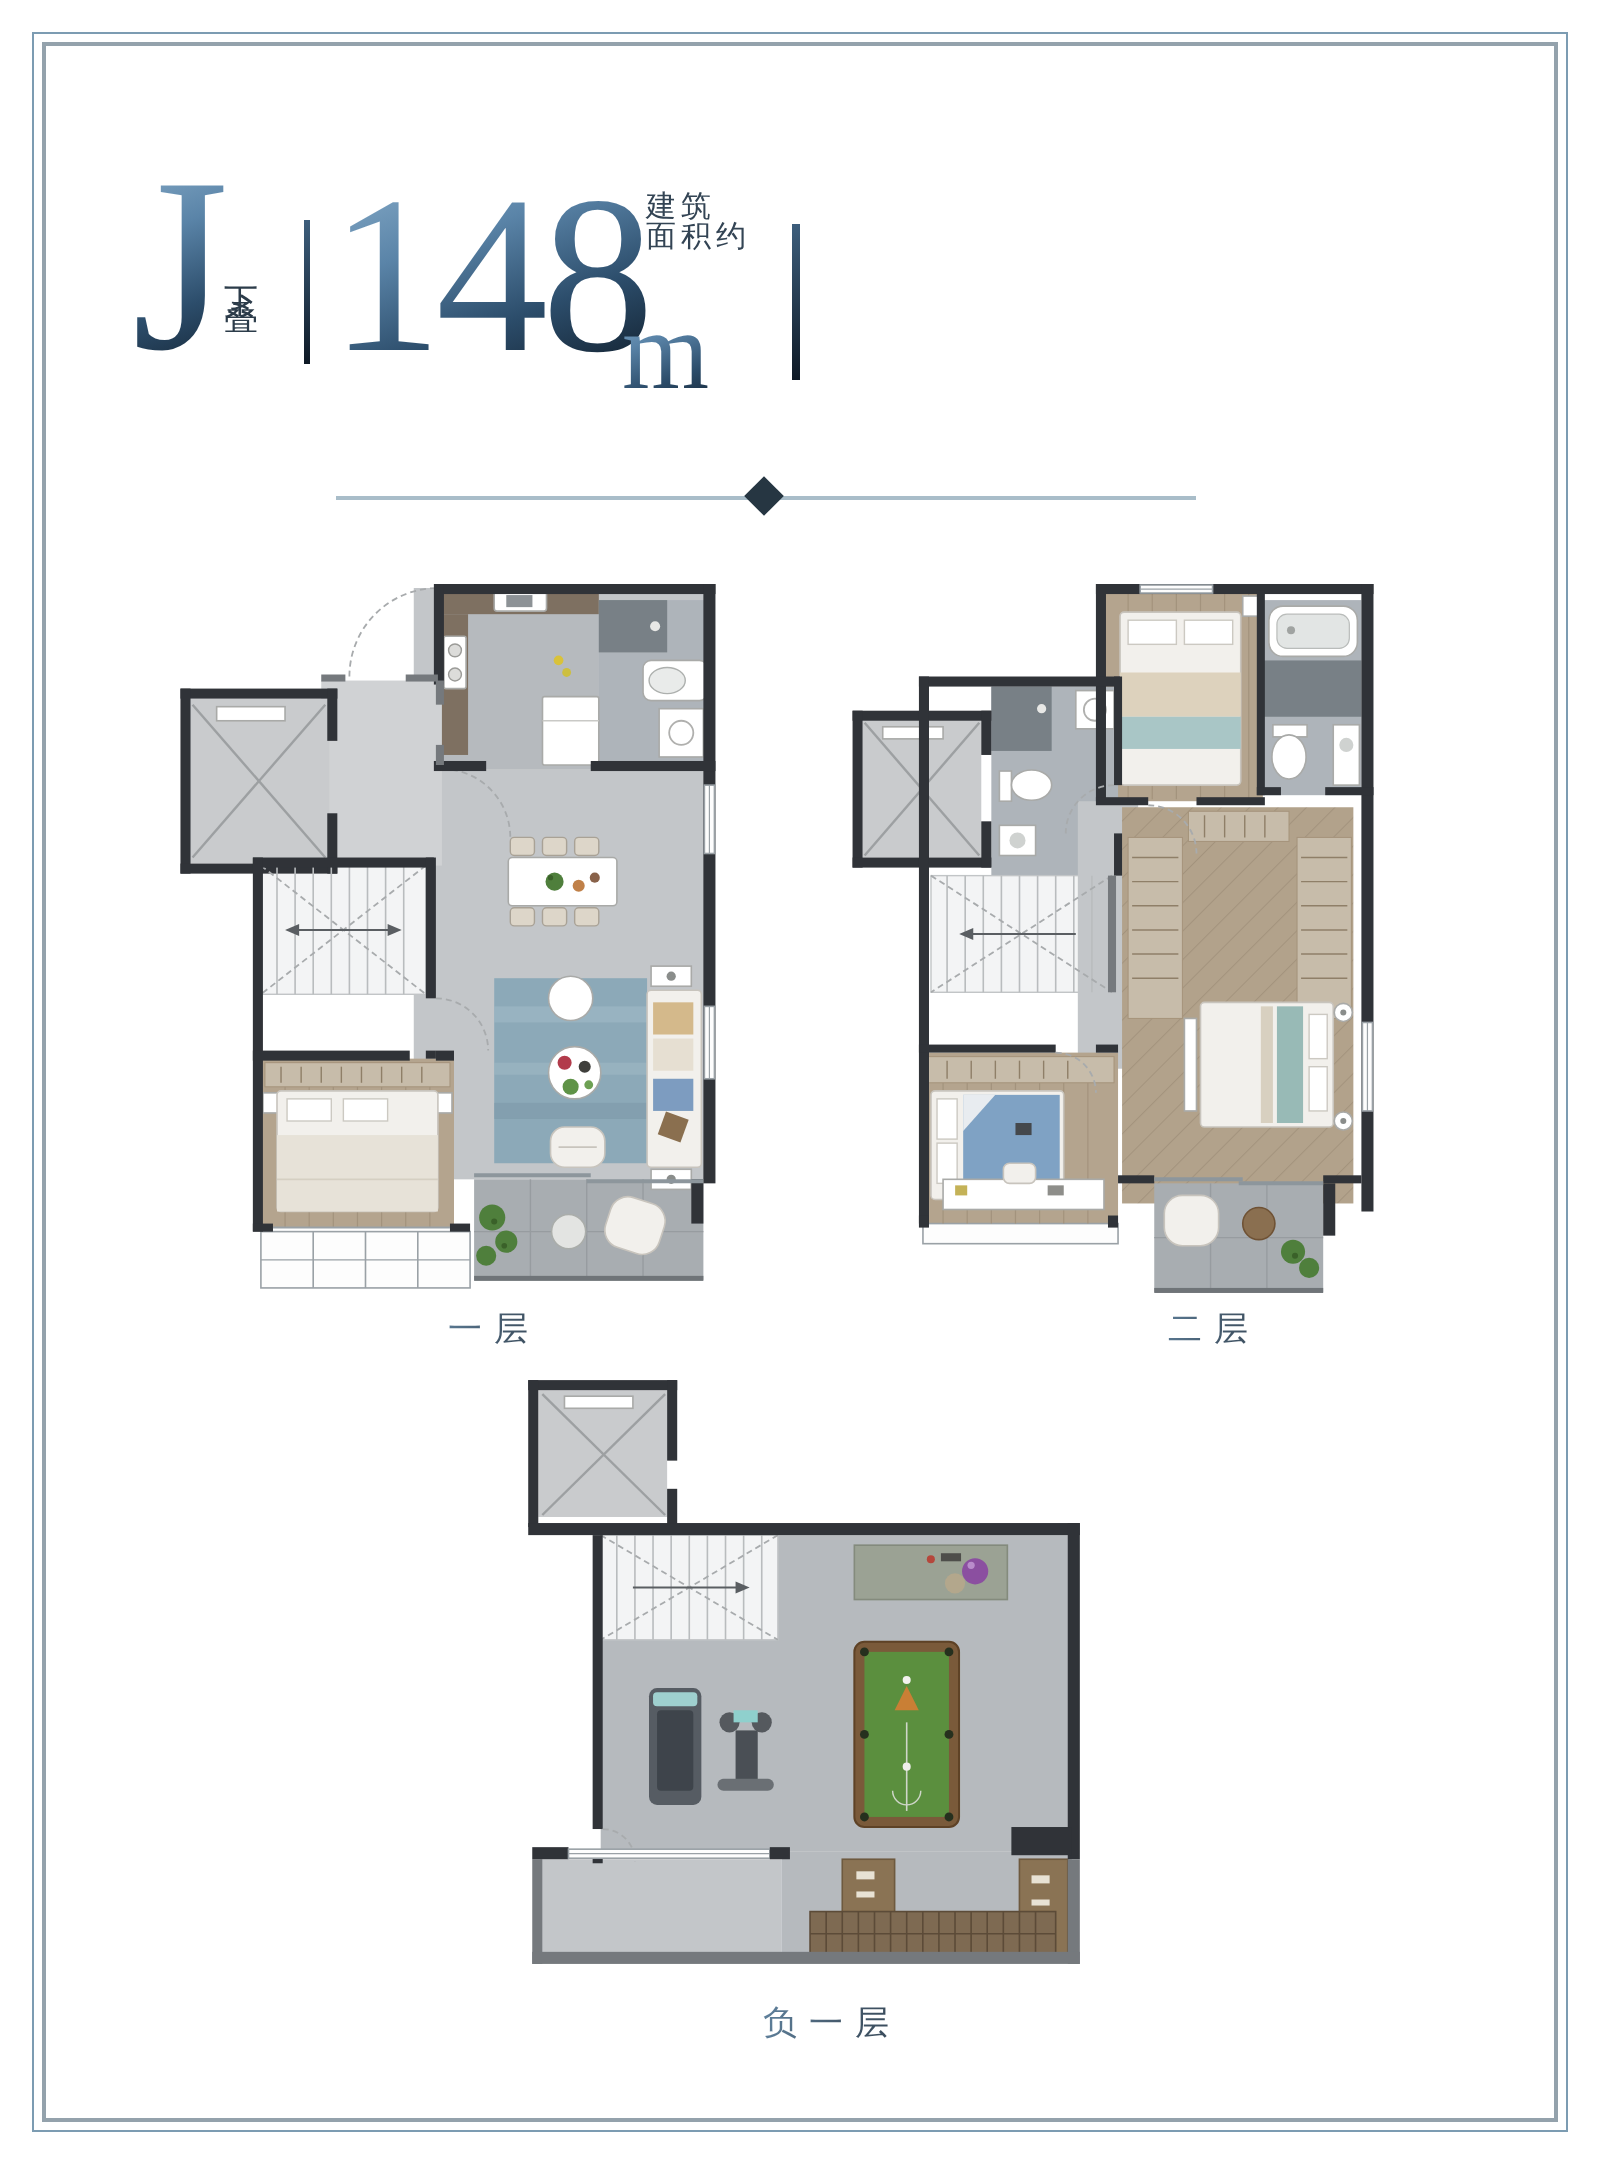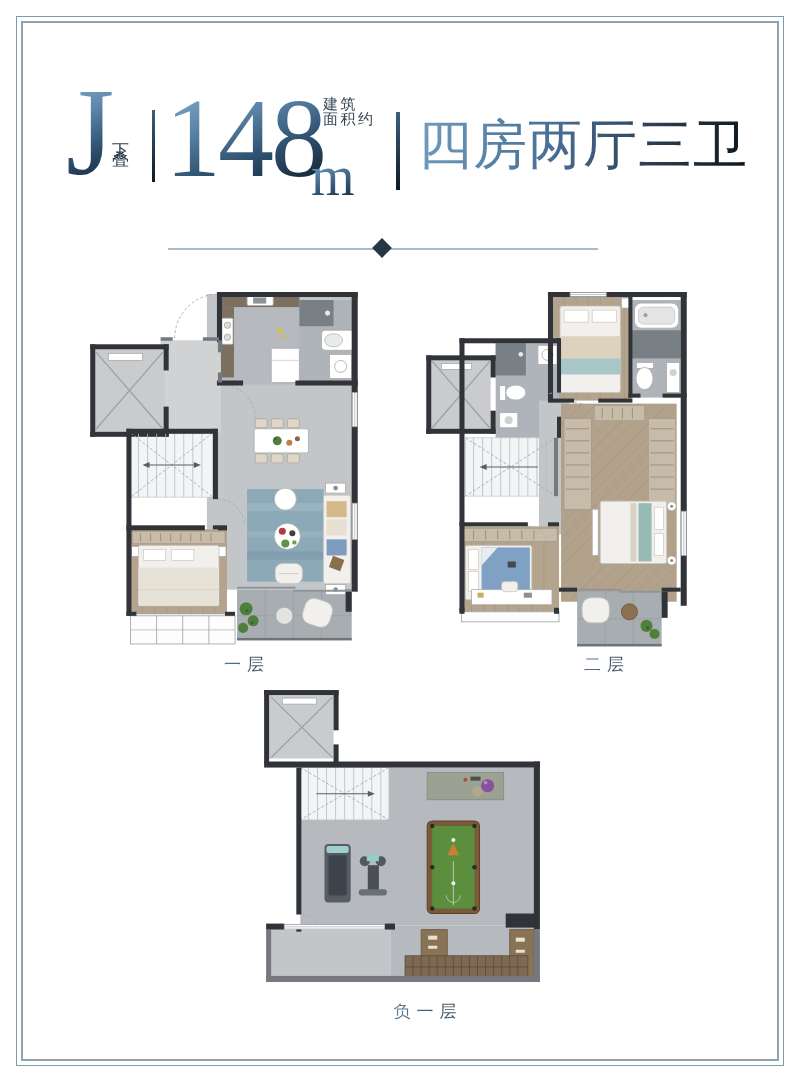--- a/index.html
+++ b/index.html
@@ -32,21 +32,21 @@
   #divider-diamond{position:absolute;left:375px;top:241px;width:14px;height:14px;
                    background:#263642;transform:rotate(45deg);}
 
   .plan{position:absolute;}
   #plan1{left:86px;top:292px;width:284px;height:358px;}
   #plan2{left:423px;top:292px;width:264px;height:358px;}
   #plan3{left:254px;top:682px;width:292px;height:306px;}
   .floor-label{position:absolute;font-size:17px;letter-spacing:6px;text-align:center;}
   #label1{left:194px;top:653px;width:106px;}
   #label2{left:554px;top:653px;width:106px;}
-  #label3{left:370px;top:1000px;width:116px;}
+  #label3{left:358px;top:1000px;width:116px;}
 
   
   .wall{fill:#303338}.wallg{fill:#75797d}
   .tile{fill:#c3c6c9}.tile2{fill:#b6babe}
   .porch{fill:#d0d2d4}.elev{fill:#c9cbcd}
   .wood{fill:#b4a48e}.counter{fill:#7e7061}
   .dark-tile{fill:#788086}.bath{fill:#aeb4ba}
   .rug{fill:#8ca9b8}.balc{fill:#a8adb1}
   .stair{fill:#f3f4f5;stroke:#c2c5c7;stroke-width:0.7}
   .win{fill:#fdfdfd;stroke:#9aa1a6;stroke-width:0.8}
@@ -68,21 +68,20 @@
 
 <div id="header">
   <span id="unit-letter" class="abs grad">J</span>
   <span id="unit-sub" class="abs">下叠</span>
   <span id="bar1" class="abs vbar"></span>
   <span id="area-value" class="abs grad">148</span>
   <span id="area-note" class="abs"><span>建筑</span><br>
     <span>面积约</span></span>
   <span id="area-unit" class="abs grad"><span>m</span><sup>2</sup></span>
   <span id="bar2" class="abs vbar"></span>
-  <span id="layout-desc" class="abs grad-h">四房两厅三卫</span>
 </div>
 
 <div id="divider-line"></div>
 <div id="divider-diamond"></div>
 
 <svg id="plan1" class="plan" viewBox="0 0 282 356">
   <g>
     <rect class="tile" x="120" y="2" width="148" height="294"></rect>
     <rect class="tile2" x="134" y="2" width="78" height="90"></rect>
     <rect class="bath" x="212" y="8" width="54" height="84"></rect>

